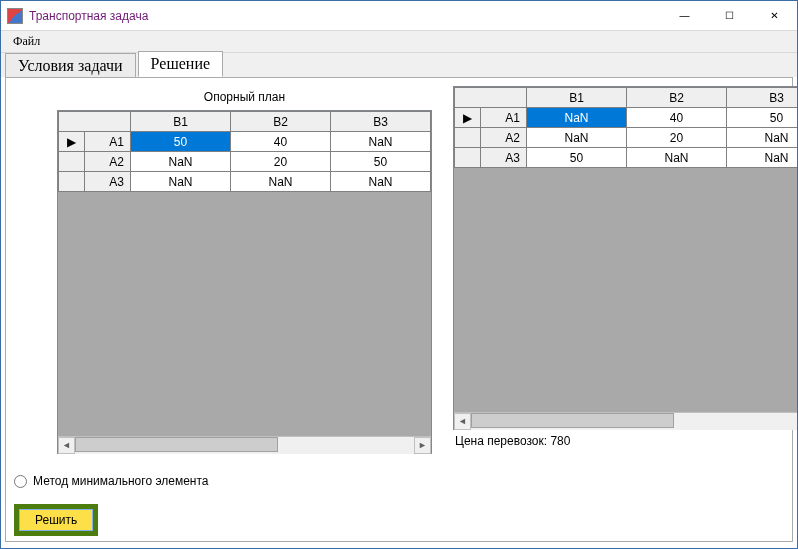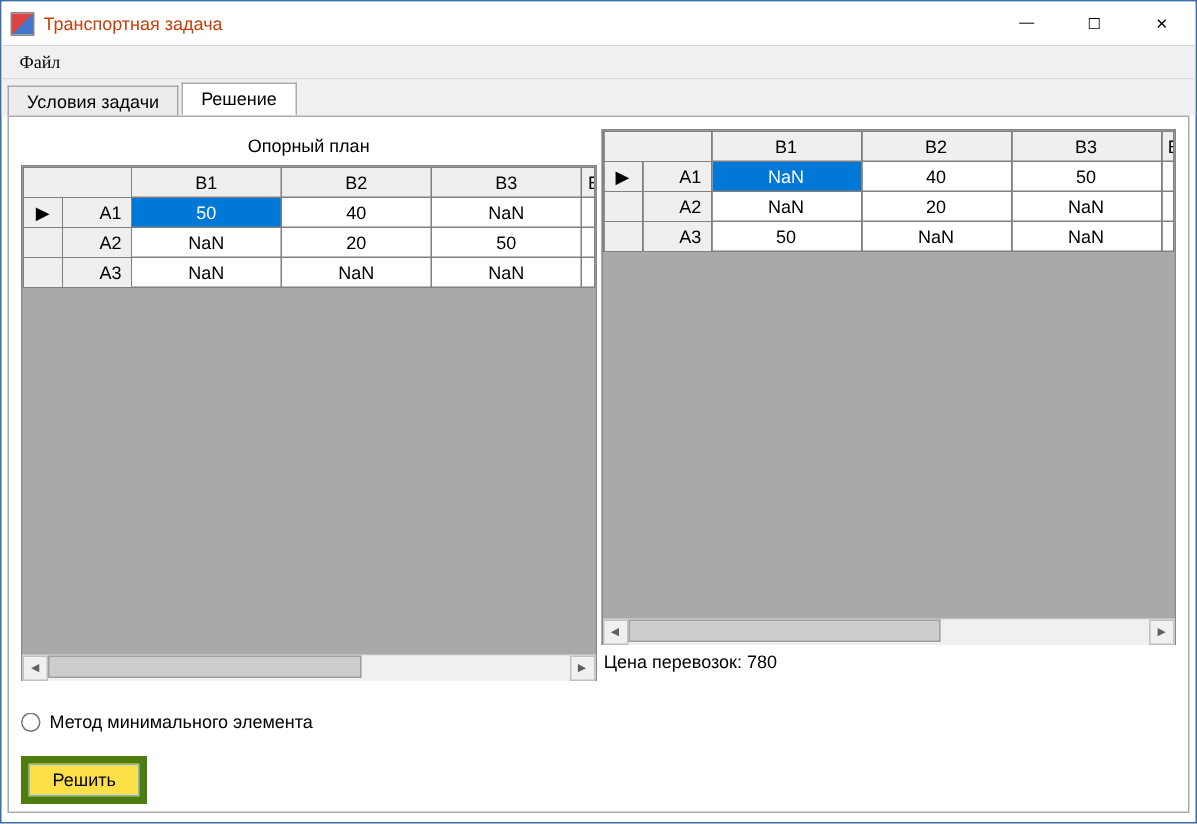--- a/index.html
+++ b/index.html
@@ -21,51 +21,51 @@
     display: flex;
     align-items: center;
     border-bottom: 1px solid #d9d9d9;
   }
   .titlebar .appicon {
     width:16px; height:16px; margin:0 6px;
     display:inline-block;
     background: linear-gradient(135deg,#d44 0 50%,#47c 50% 100%);
     border:1px solid #888;
   }
-  .titlebar .title { flex:0 0 auto; font-size:12px; color:#c2410c; }
+  .titlebar .title { flex:0 0 auto; font-size:12px; color:#701a75; }
   .titlebar .spacer { flex:1; }
   .winbtn {
     width:45px; height:29px; display:flex; align-items:center; justify-content:center;
     font-family: "Segoe UI Symbol", sans-serif; font-size:10px; color:#000;
   }
   
   .menubar {
     height:22px; background:#f0f0f0; display:flex; align-items:stretch;
     border-bottom:1px solid #d9d9d9; padding-left:4px;
   }
   .menuitem { padding:3px 8px; font-size:12px;font-family:Liberation Serif, serif; }
   
   .tabstrip {
     display:flex; align-items:flex-end; height:24px; padding:2px 4px 0 4px;
     background:#f0f0f0;
   }
   .tab {
     padding:3px 12px; border:1px solid #aaa; border-bottom:none;
-    background:#ececec; margin-right:2px; font-size:12px;
-    position:relative; top:1px;
+    background:#ececec; margin-right:2px; font-size:16px;
+    position:relative; top:1px;font-family:Liberation Serif, serif;
   }
   .tab.active { background:#fff; border-bottom:1px solid #fff; top:0; }
   .tabpage {
     border:1px solid #aaa; margin:0 4px; background:#fff;
     height:calc(100% - 30px - 22px - 24px - 6px);
     padding:8px 8px 10px 8px;
     position:relative;
   }
   
-  .panes { display:flex; gap:3px; }
+  .panes { display:flex; gap:21px;margin-left:43px; }
   .pane { flex:1; display:flex; flex-direction:column; }
   .pane-title { text-align:center; font-size:12px; padding:4px 0 6px; }
   
   .grid-wrap {
     border:1px solid #828790;
     background:#a9a9a9;
     height:344px;
     display:flex; flex-direction:column;
     position:relative;
   }

